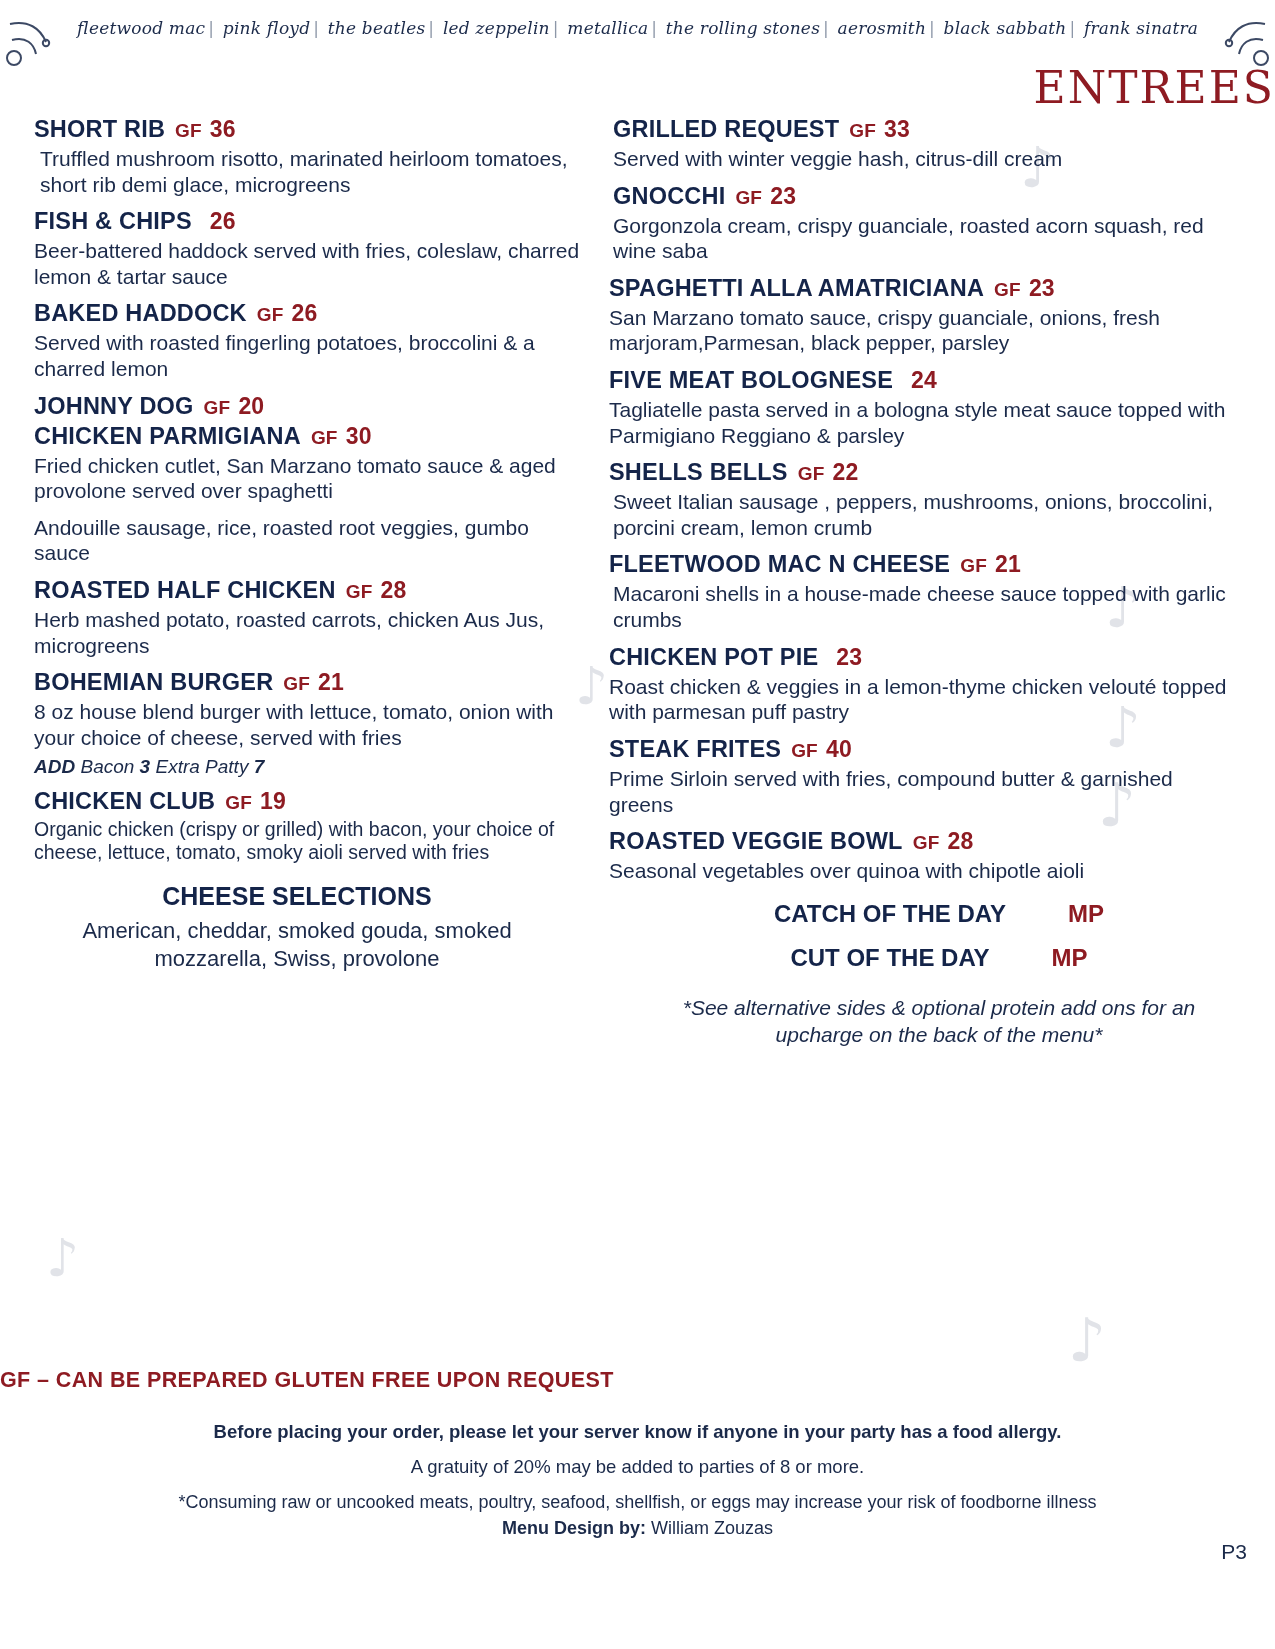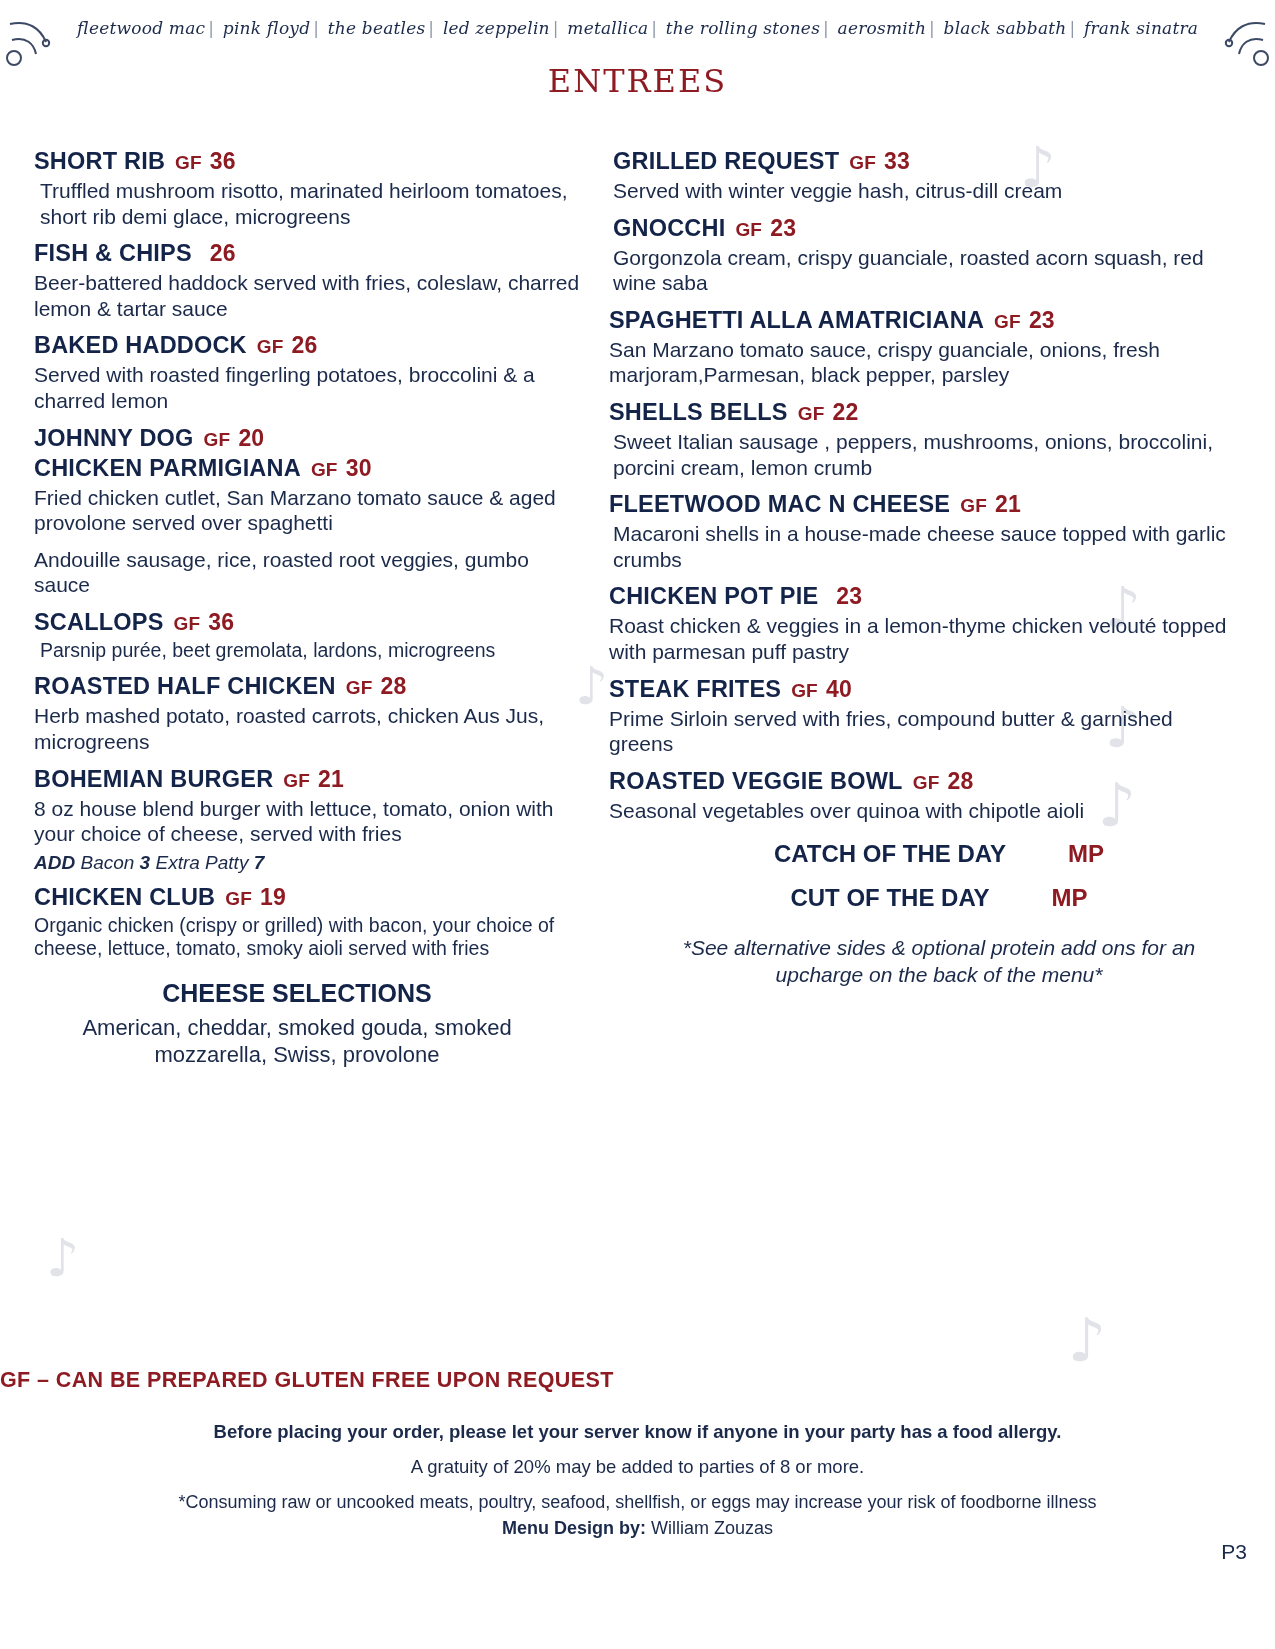--- a/index.html
+++ b/index.html
@@ -48,31 +48,31 @@
   }
   .corner.left { left: 6px; }
   .corner.right { right: 6px; }
   .corner svg { display:block; }
 
   .title {
     position: absolute;
     top: 62px;
     left: 0;
     width: 1275px;
-    text-align: center;
+    text-align: right;
     font-family: "DejaVu Serif", serif;
-    font-size: 32px;
+    font-size: 44px;
     letter-spacing: 2px;
     color: #8e1b22;
   }
 
   
   .columns {
     position: absolute;
-    top: 148px;
+    top: 116px;
     left: 0;
     width: 1275px;
     display: flex;
     gap: 0px;
   }
   .col {
     box-sizing: border-box;
   }
   .col.left { width: 600px; padding-left: 34px; padding-right: 10px; }
   .col.right { width: 675px; padding-left: 3px; padding-right: 40px; }
@@ -280,26 +280,20 @@
         <div class="item-head">
           <span>CHICKEN PARMIGIANA</span><span class="gf">GF</span><span class="price">30</span>
         </div>
         <p class="desc">Fried chicken cutlet, San Marzano tomato sauce &amp; aged provolone served over spaghetti</p>
       </div>
 
       <div class="item">
         <p class="desc">Andouille sausage, rice, roasted root veggies, gumbo sauce</p>
       </div>
 
-      <div class="item">
-        <div class="item-head">
-          <span>SCALLOPS</span><span class="gf">GF</span><span class="price">36</span>
-        </div>
-        <p class="desc small ind1">Parsnip purée, beet gremolata, lardons, microgreens</p>
-      </div>
 
       <div class="item">
         <div class="item-head">
           <span>ROASTED HALF CHICKEN</span><span class="gf">GF</span><span class="price">28</span>
         </div>
         <p class="desc">Herb mashed potato, roasted carrots, chicken Aus Jus, microgreens</p>
       </div>
 
       <div class="item">
         <div class="item-head">
@@ -345,20 +339,26 @@
         <p class="desc ind2">Gorgonzola cream, crispy guanciale, roasted acorn squash, red wine saba</p>
       </div>
 
       <div class="item">
         <div class="item-head ind1">
           <span>SPAGHETTI ALLA AMATRICIANA</span><span class="gf">GF</span><span class="price">23</span>
         </div>
         <p class="desc ind1">San Marzano tomato sauce, crispy guanciale, onions, fresh marjoram,Parmesan, black pepper, parsley</p>
       </div>
 
+      <div class="item">
+        <div class="item-head ind1">
+          <span>FIVE MEAT BOLOGNESE</span><span class="gf"></span><span class="price">24</span>
+        </div>
+        <p class="desc ind1">Tagliatelle pasta served in a bologna style meat sauce topped with Parmigiano Reggiano &amp; parsley</p>
+      </div>
 
       <div class="item">
         <div class="item-head ind1">
           <span>SHELLS BELLS</span><span class="gf">GF</span><span class="price">22</span>
         </div>
         <p class="desc ind2">Sweet Italian sausage , peppers, mushrooms, onions, broccolini, porcini cream, lemon crumb</p>
       </div>
 
       <div class="item">
         <div class="item-head ind1">

